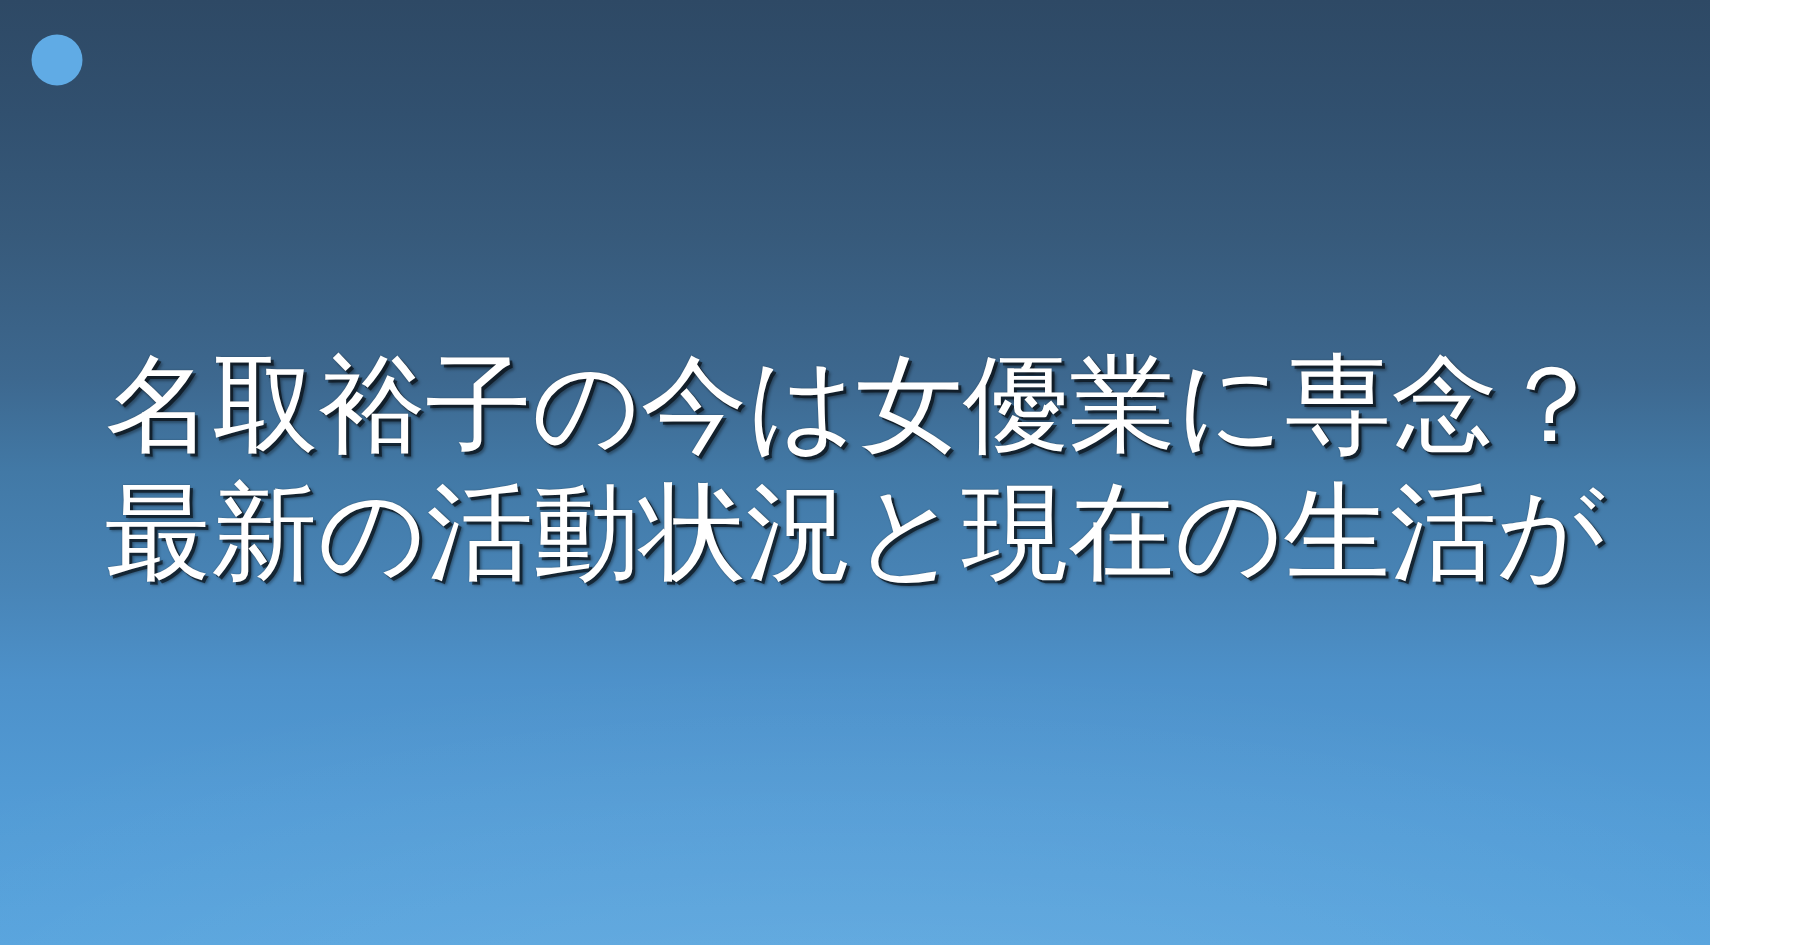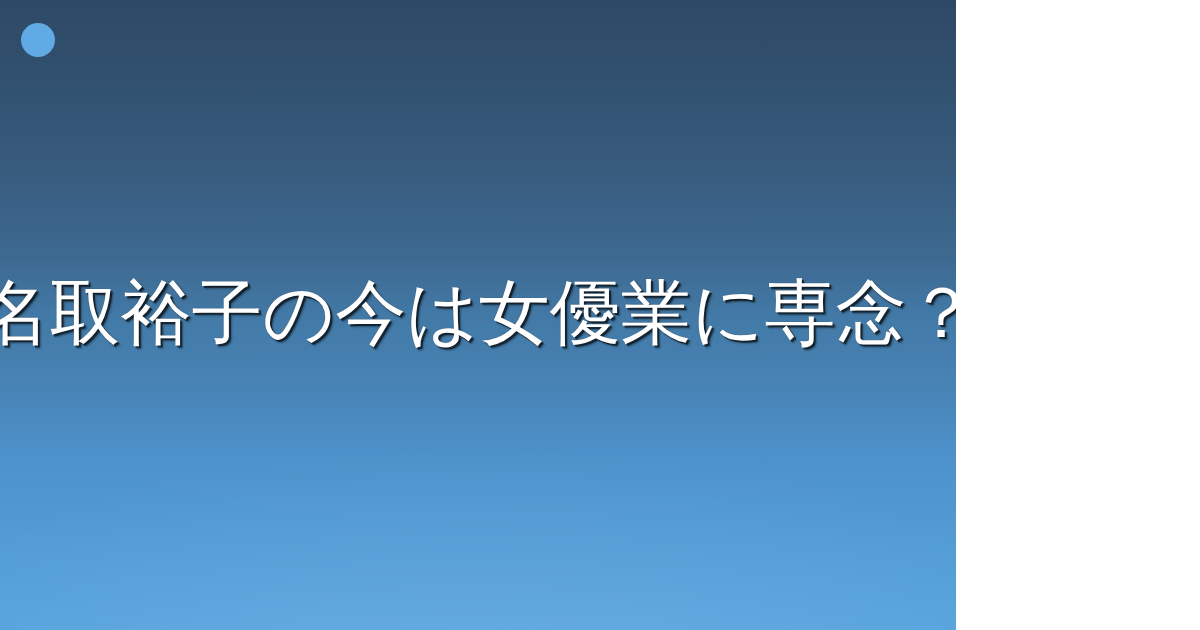--- a/index.html
+++ b/index.html
@@ -9,21 +9,21 @@
   }
   body {
     width: 1200px;
     height: 630px;
     overflow: hidden;
     font-family: "Liberation Sans", "DejaVu Sans", sans-serif;
   }
 
   #card {
     position: relative;
-    width: 956px;
+    width: 1140px;
     height: 630px;
     box-sizing: border-box;
     overflow: hidden;
     background: linear-gradient(
         180deg,
         #2e4965 0%,
         #31506f 12%,
         #375a7b 25%,
         #3d688f 40%,
         #4279a6 50%,
@@ -83,15 +83,16 @@
 <body>
 
 <div id="card">
 
   <div id="badge-dot"></div>
 
   <div id="sheen"></div>
 
   <div id="title-block">
     <span class="title-line">名取裕子の今は女優業に専念？</span>
+    <span class="title-line">最新の活動状況と現在の生活が</span>
   </div>
 
 </div>
 
 </body></html>

